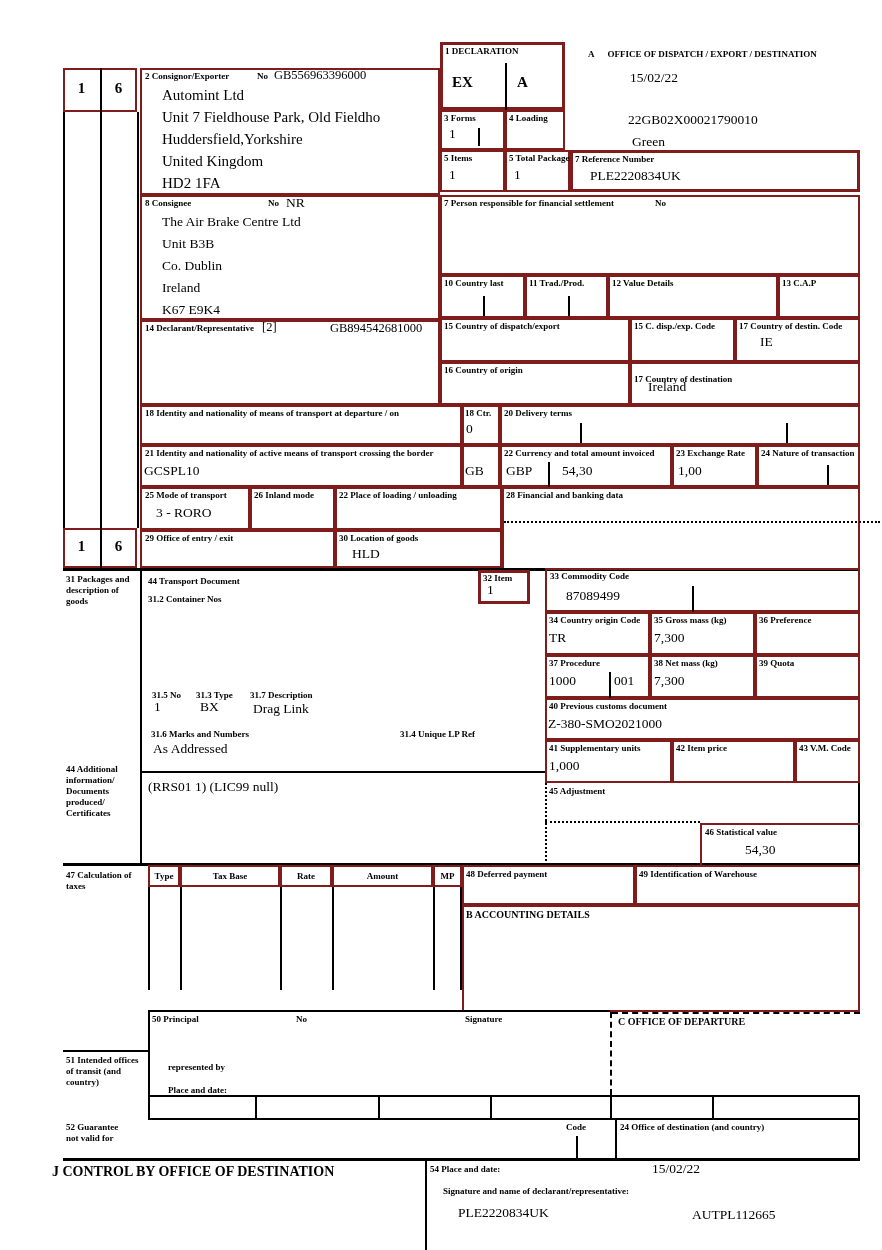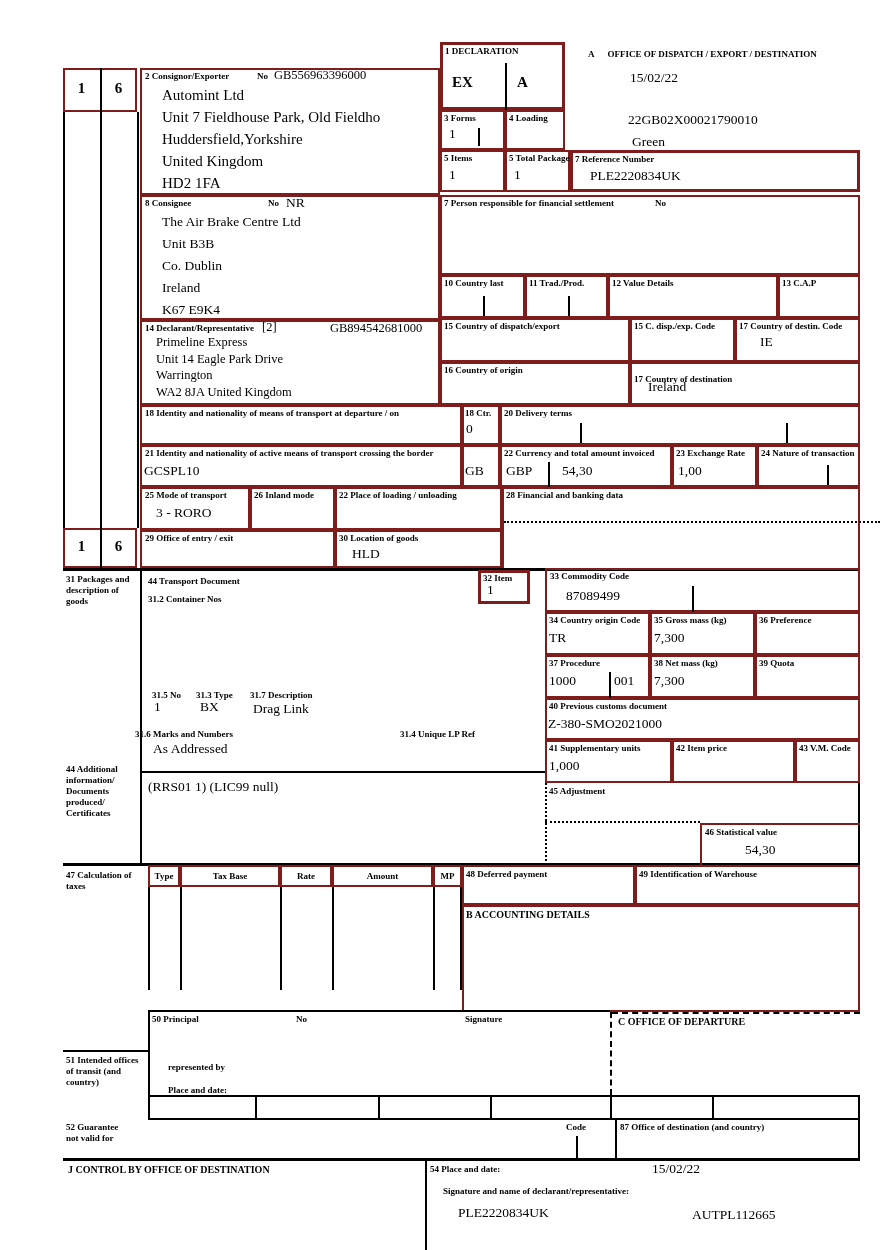--- a/index.html
+++ b/index.html
@@ -106,26 +106,20 @@
   <div class="tick" style="left:568px;top:296px"></div>
   <div class="box" style="left:608px;top:275px;width:170px;height:43px"></div>
   <div class="t lbl" style="left:612px;top:278px">12 Value Details</div>
   <div class="box" style="left:778px;top:275px;width:82px;height:43px"></div>
   <div class="t lbl" style="left:782px;top:278px">13 C.A.P</div>
 
   <div class="box" style="left:140px;top:320px;width:300px;height:85px"></div>
   <div class="t lbl" style="left:145px;top:323px">14 Declarant/Representative</div>
   <div class="t vs" style="left:262px;top:320px">[2]</div>
   <div class="t vs" style="left:330px;top:321px">GB894542681000</div>
-  <div class="addr2" style="left:156px;top:334px">
-    <div>Primeline Express</div>
-    <div>Unit 14 Eagle Park Drive</div>
-    <div>Warrington</div>
-    <div>WA2 8JA United Kingdom</div>
-  </div>
 
   <div class="box" style="left:440px;top:318px;width:190px;height:44px"></div>
   <div class="t lbl" style="left:444px;top:321px">15 Country of dispatch/export</div>
   <div class="box" style="left:630px;top:318px;width:105px;height:44px"></div>
   <div class="t lbl" style="left:634px;top:321px">15 C. disp./exp. Code</div>
   <div class="box" style="left:735px;top:318px;width:125px;height:44px"></div>
   <div class="t lbl" style="left:739px;top:321px">17 Country of destin. Code</div>
   <div class="t val" style="left:760px;top:334px">IE</div>
   <div class="box" style="left:440px;top:362px;width:190px;height:43px"></div>
   <div class="t lbl" style="left:444px;top:365px">16 Country of origin</div>
@@ -190,21 +184,21 @@
   <div class="box thick" style="left:478px;top:570px;width:52px;height:34px"></div>
   <div class="t lbl" style="left:483px;top:573px">32 Item</div>
   <div class="t val" style="left:487px;top:582px">1</div>
 
   <div class="t lbl" style="left:152px;top:690px">31.5 No</div>
   <div class="t val" style="left:154px;top:699px">1</div>
   <div class="t lbl" style="left:196px;top:690px">31.3 Type</div>
   <div class="t val" style="left:200px;top:699px">BX</div>
   <div class="t lbl" style="left:250px;top:690px">31.7 Description</div>
   <div class="t val" style="left:253px;top:701px">Drag Link</div>
-  <div class="t lbl" style="left:135px;top:729px">31.6 Marks and Numbers</div>
+  <div class="t lbl" style="left:151px;top:729px">31.6 Marks and Numbers</div>
   <div class="t val" style="left:153px;top:741px">As Addressed</div>
   <div class="t lbl" style="left:400px;top:729px">31.4 Unique LP Ref</div>
 
   <div class="t lbl lblw" style="left:66px;top:764px;width:78px">44 Additional information/ Documents produced/ Certificates</div>
   <div class="t val" style="left:148px;top:779px">(RRS01 1) (LIC99 null)</div>
 
   <div class="box" style="left:545px;top:568px;width:315px;height:44px"></div>
   <div class="t lbl" style="left:550px;top:571px">33 Commodity Code</div>
   <div class="t val" style="left:566px;top:588px">87089499</div>
   <div class="tick" style="left:692px;top:586px;height:26px"></div>
@@ -289,24 +283,24 @@
   <div class="vl" style="left:490px;top:1095px;height:23px"></div>
   <div class="vl" style="left:610px;top:1095px;height:23px"></div>
   <div class="vl" style="left:712px;top:1095px;height:23px"></div>
   <div class="vl" style="left:858px;top:1095px;height:23px"></div>
 
   <div class="t lbl lblw" style="left:66px;top:1122px;width:62px">52 Guarantee not valid for</div>
   <div class="t lbl" style="left:566px;top:1122px">Code</div>
   <div class="tick" style="left:576px;top:1136px;height:22px"></div>
   <div class="vl" style="left:615px;top:1118px;height:42px"></div>
   <div class="vl" style="left:858px;top:1118px;height:42px"></div>
-  <div class="t lbl" style="left:620px;top:1122px">87 Office of destination (and country)</div>
+  <div class="t lbl" style="left:620px;top:1122px">24 Office of destination (and country)</div>
 
   <div class="hl hl3" style="left:63px;top:1158px;width:797px"></div>
-  <div class="t lbl" style="left:68px;top:1164px;font-size:10px">J CONTROL BY OFFICE OF DESTINATION</div>
+  <div class="t lbl" style="left:52px;top:1164px;font-size:14px">J CONTROL BY OFFICE OF DESTINATION</div>
   <div class="vl" style="left:425px;top:1158px;height:92px"></div>
   <div class="t lbl" style="left:430px;top:1164px">54 Place and date:</div>
   <div class="t val" style="left:652px;top:1161px">15/02/22</div>
   <div class="t lbl" style="left:443px;top:1186px">Signature and name of declarant/representative:</div>
   <div class="t val" style="left:458px;top:1205px">PLE2220834UK</div>
   <div class="t val" style="left:692px;top:1207px">AUTPL112665</div>
 
 </div>
 
 </body></html>

